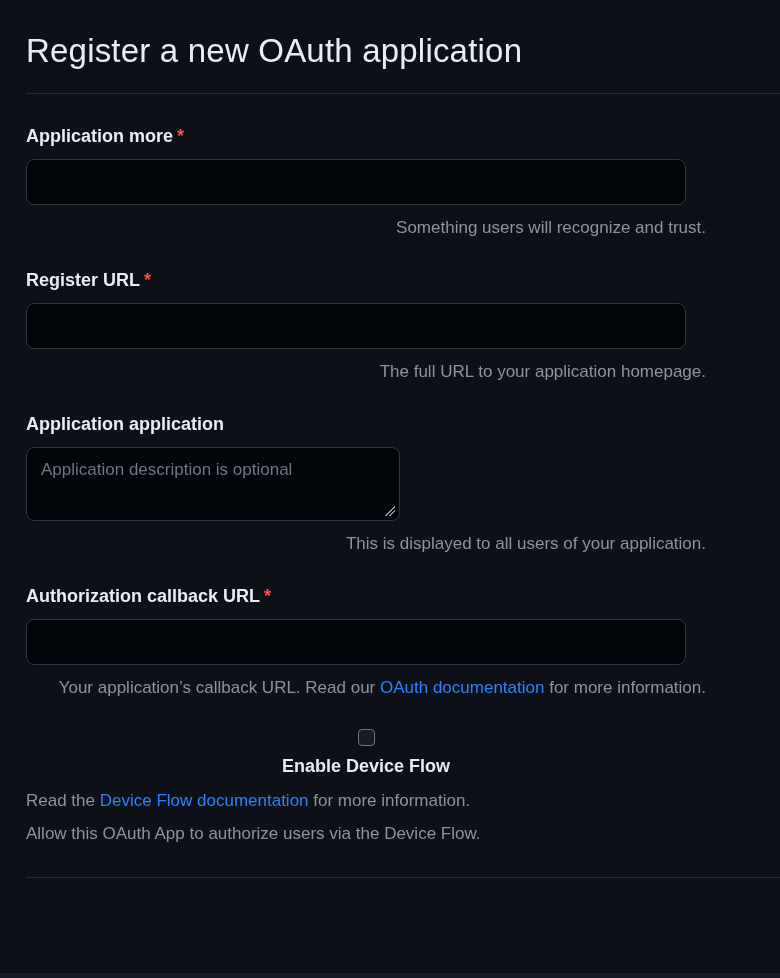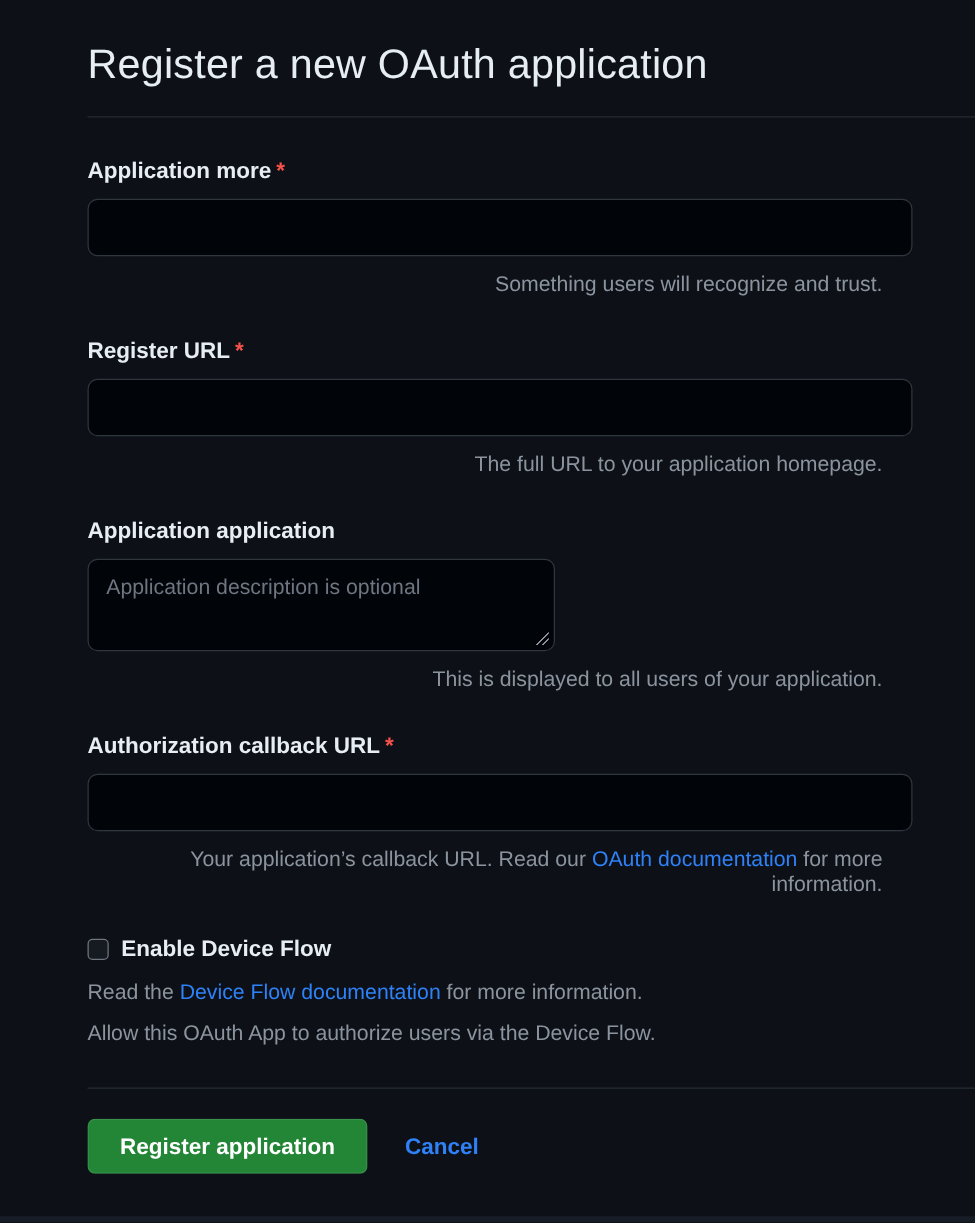--- a/index.html
+++ b/index.html
@@ -10,21 +10,21 @@
     background: #0d1117;
     font-family: "Liberation Sans", sans-serif;
     color: #e6edf3;
     overflow: hidden;
   }
   .page {
     position: relative;
     box-sizing: border-box;
     width: 780px;
     height: 978px;
-    padding: 30px 74px 0 70px;
+    padding: 30px 74px 0 26px;
   }
   .page-title {
     margin: 0;
     font-size: 33px;
     font-weight: 400;
     line-height: 1.28;
     color: #e6edf3;
     letter-spacing: 0.2px;
   }
   hr.divider {
@@ -103,20 +103,21 @@
   .help a, a.inline-link {
     color: #2f81f7;
     text-decoration: none;
     cursor: pointer;
   }
   .checkbox-row {
     margin-top: 31px;
     display: flex;
     align-items: center;
     gap: 10px;
+    flex-direction: column;
   }
   input.checkbox {
     appearance: none;
     -webkit-appearance: none;
     margin: 0;
     width: 17px;
     height: 17px;
     background: #161b22;
     border: 1.5px solid #6e7681;
     border-radius: 4px;
@@ -209,19 +210,15 @@
 
   <div class="checkbox-row">
     <input type="checkbox" class="checkbox" style="">
     <label class="checkbox-label">Enable Device Flow</label>
   </div>
   <p class="para"><span>Read the </span><a class="inline-link">Device Flow documentation</a><span> for more information.</span></p>
   <p class="para">Allow this OAuth App to authorize users via the Device Flow.</p>
 
   <hr class="divider-bottom">
 
-  <div class="actions">
-    <button class="btn-primary">Register application</button>
-    <a class="cancel-link">Cancel</a>
-  </div>
 
   <div class="bottom-strip"></div>
 </div>
 
 </body></html>

